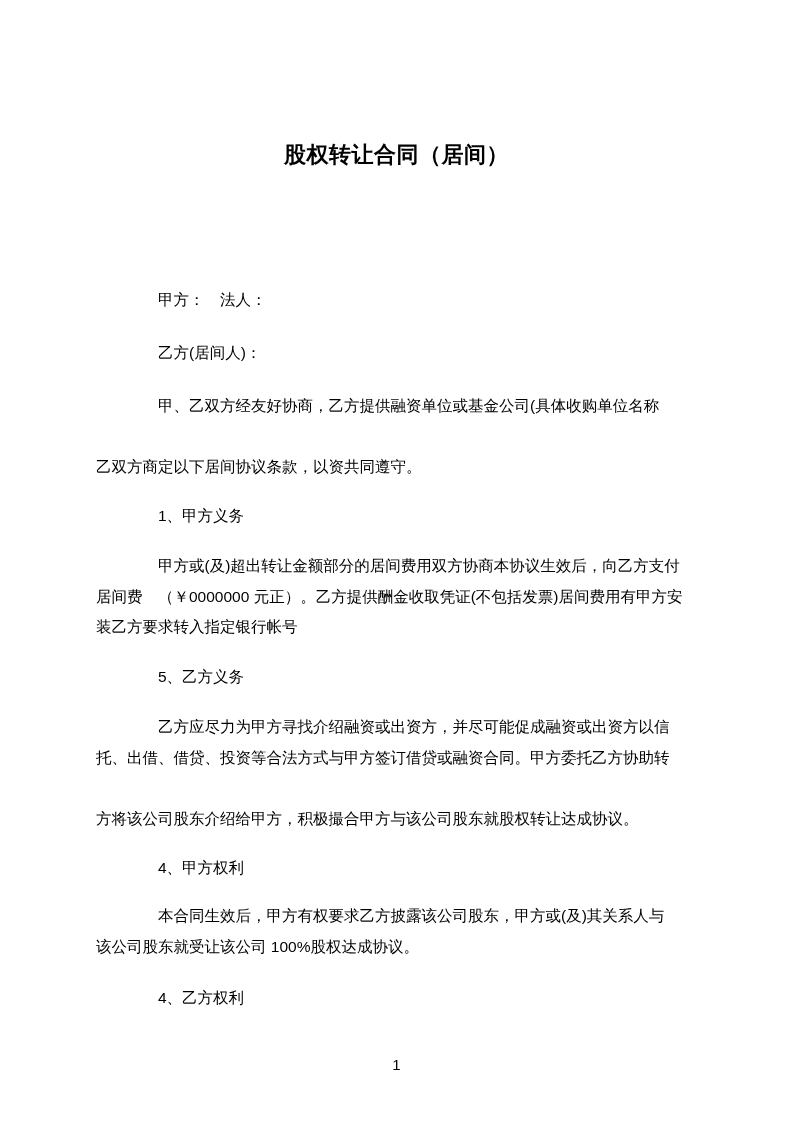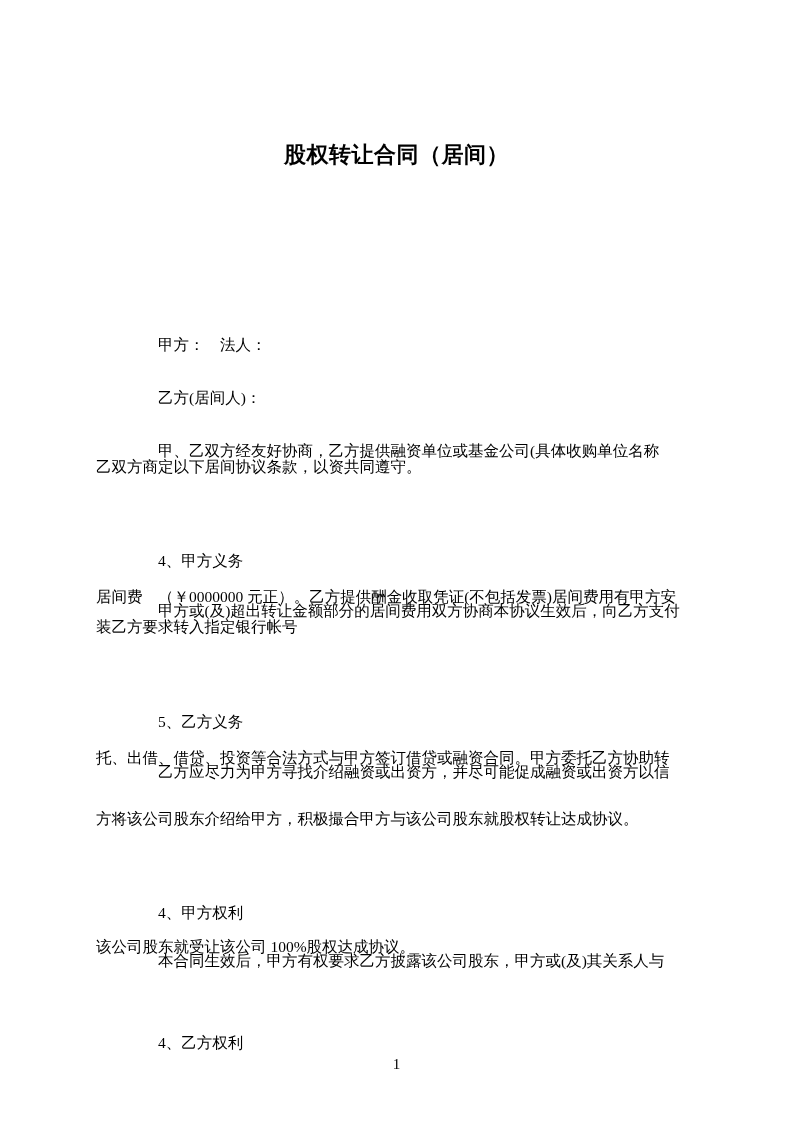--- a/index.html
+++ b/index.html
@@ -6,41 +6,41 @@
     margin: 0;
     padding: 0;
     background: #ffffff;
   }
   .page {
     position: relative;
     width: 737px;
     height: 1122px;
     background: #ffffff;
     color: #000000;
-    font-family: Liberation Serif, serif;
+    font-family: Liberation Sans, sans-serif;
     overflow: hidden;
   }
   .doc-title {
     position: absolute;
     left: 0;
     width: 793px;
     text-align: center;
     font-size: 22px;
     font-weight: 700;
     letter-spacing: 0.5px;
     white-space: nowrap;
   }
   .ln {
     position: absolute;
     font-size: 15.5px;
     line-height: 1.2;
     white-space: nowrap;
     font-weight: 400;
   }
-  .first { left: 158px; margin-top: 45px; }   
+  .first { left: 158px; }   
   .cont  { left: 96px;  }   
   .page-num {
     position: absolute;
     left: 0;
     width: 793px;
     text-align: center;
     font-size: 15px;
   }
 </style>
 </head>
@@ -50,21 +50,21 @@
 
   <div class="doc-title" style="top:140px">股权转让合同（居间）</div>
 
   <div class="ln first" style="top:291px">甲方：　法人：</div>
 
   <div class="ln first" style="top:344px">乙方(居间人)：</div>
 
   <div class="ln first" style="top:397px">甲、乙双方经友好协商，乙方提供融资单位或基金公司(具体收购单位名称</div>
   <div class="ln cont" style="top:458px">乙双方商定以下居间协议条款，以资共同遵守。</div>
 
-  <div class="ln first" style="top:507px">4、甲方义务</div>
+  <div class="ln first" style="top:507px">1、甲方义务</div>
   <div class="ln first" style="top:557px">甲方或(及)超出转让金额部分的居间费用双方协商本协议生效后，向乙方支付</div>
   <div class="ln cont" style="top:588px">居间费　（￥0000000 元正）。乙方提供酬金收取凭证(不包括发票)居间费用有甲方安</div>
   <div class="ln cont" style="top:618px">装乙方要求转入指定银行帐号</div>
 
   <div class="ln first" style="top:668px">5、乙方义务</div>
   <div class="ln cont" style="top:749px">托、出借、借贷、投资等合法方式与甲方签订借贷或融资合同。甲方委托乙方协助转</div>
   <div class="ln first" style="top:718px">乙方应尽力为甲方寻找介绍融资或出资方，并尽可能促成融资或出资方以信</div>
   <div class="ln cont" style="top:810px">方将该公司股东介绍给甲方，积极撮合甲方与该公司股东就股权转让达成协议。</div>
 
   <div class="ln first" style="top:859px">4、甲方权利</div>

